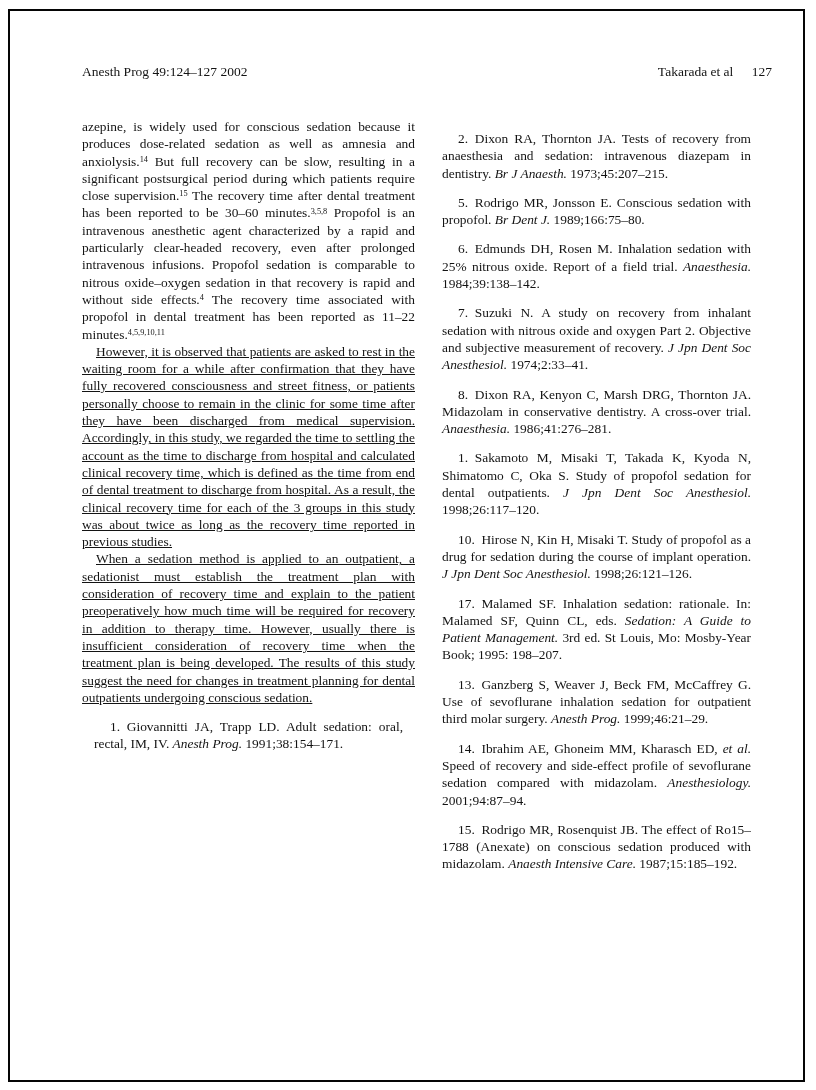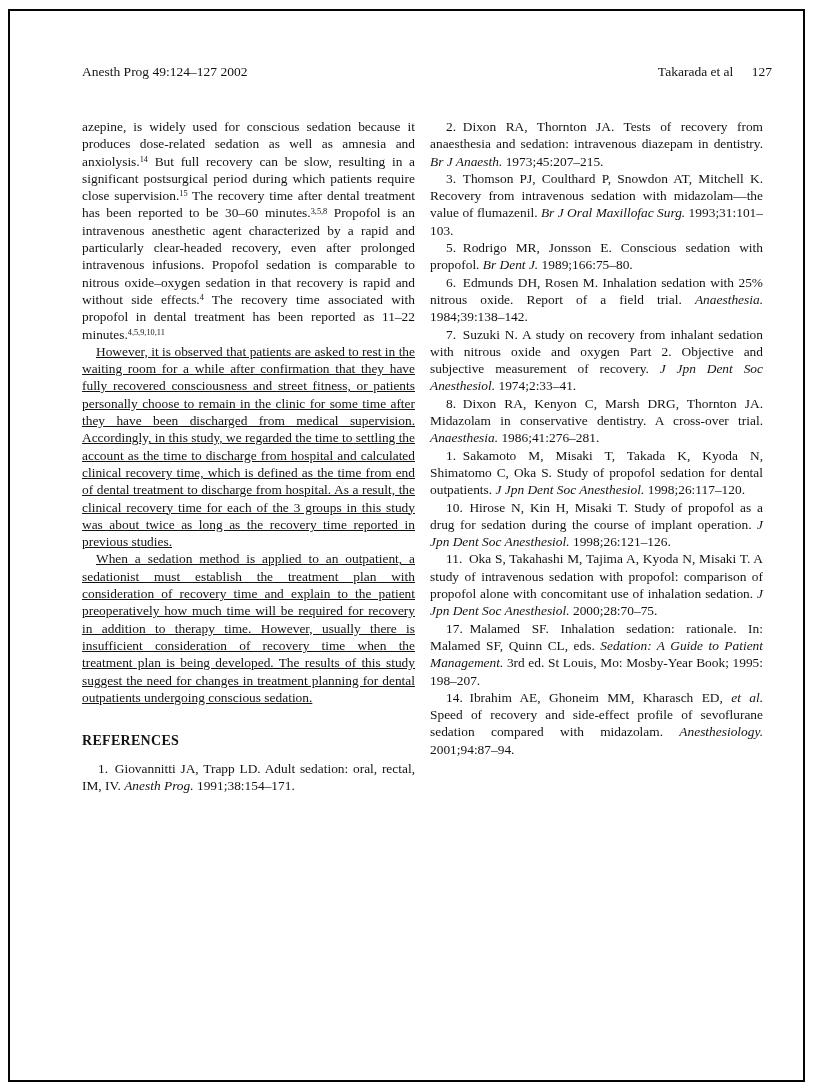--- a/index.html
+++ b/index.html
@@ -43,21 +43,21 @@
     line-height: 0;
     vertical-align: baseline;
     position: relative; top: -0.45em;
   }
   h2.refs-heading {
     font-size: 14px; font-weight: bold;
     letter-spacing: 0.3px;
     margin: 27px 0 11px 0;
   }
   p.ref {
-    margin: 0;
+    margin: 12px;
     font-size: 13.4px; line-height: 17.3px;
     text-align: justify;
     text-indent: 16px;
     hyphens: auto; -webkit-hyphens: auto;
   }
 </style>
 </head>
 <body>
 
 <div class="page">
@@ -72,33 +72,32 @@
         <span class="pageno">127</span>
       </span>
     </div>
 
     <div class="columns">
 
       <div class="col">
         <p class="body-par"><span>azepine, is widely used for conscious sedation because it produces dose-related sedation as well as amnesia and anxiolysis.</span><sup>14</sup><span> But full recovery can be slow, resulting in a significant postsurgical period during which patients require close supervision.</span><sup>15</sup><span> The recovery time after dental treatment has been reported to be 30–60 minutes.</span><sup>3,5,8</sup><span> Propofol is an intravenous anesthetic agent characterized by a rapid and particularly clear-headed recovery, even after prolonged intravenous infusions. Propofol sedation is comparable to nitrous oxide–oxygen sedation in that recovery is rapid and without side effects.</span><sup>4</sup><span> The recovery time associated with propofol in dental treatment has been reported as 11–22 minutes.</span><sup>4,5,9,10,11</sup></p>
         <p class="body-par indent"><span>However, it is observed that patients are asked to rest in the waiting room for a while after confirmation that they have fully recovered consciousness and street fitness, or patients personally choose to remain in the clinic for some time after they have been discharged from medical supervision. Accordingly, in this study, we regarded the time to settling the account as the time to discharge from hospital and calculated clinical recovery time, which is defined as the time from end of dental treatment to discharge from hospital. As a result, the clinical recovery time for each of the 3 groups in this study was about twice as long as the recovery time reported in previous studies.</span></p>
         <p class="body-par indent"><span>When a sedation method is applied to an outpatient, a sedationist must establish the treatment plan with consideration of recovery time and explain to the patient preoperatively how much time will be required for recovery in addition to therapy time. However, usually there is insufficient consideration of recovery time when the treatment plan is being developed. The results of this study suggest the need for changes in treatment planning for dental outpatients undergoing conscious sedation.</span></p>
-        <h2 class="refs-heading">REFERENCES</h2>
         <p class="ref"><span>1. Giovannitti JA, Trapp LD. Adult sedation: oral, rectal, IM, IV. </span><i>Anesth Prog.</i><span> 1991;38:154–171.</span></p>
       </div>
 
       <div class="col">
         <p class="ref"><span>2. Dixon RA, Thornton JA. Tests of recovery from anaesthesia and sedation: intravenous diazepam in dentistry. </span><i>Br J Anaesth.</i><span> 1973;45:207–215.</span></p>
-        <p class="ref"><span>3. Thomson PJ, Coulthard P, Snowdon AT, Mitchell K. Recovery from intravenous sedation with midazolam—the value of flumazenil. </span><i>Br J Oral Maxillofac Surg.</i><span> 1993;31:101–103.</span></p>
         <p class="ref"><span>5. Rodrigo MR, Jonsson E. Conscious sedation with propofol. </span><i>Br Dent J.</i><span> 1989;166:75–80.</span></p>
         <p class="ref"><span>6. Edmunds DH, Rosen M. Inhalation sedation with 25% nitrous oxide. Report of a field trial. </span><i>Anaesthesia.</i><span> 1984;39:138–142.</span></p>
         <p class="ref"><span>7. Suzuki N. A study on recovery from inhalant sedation with nitrous oxide and oxygen Part 2. Objective and subjective measurement of recovery. </span><i>J Jpn Dent Soc Anesthesiol.</i><span> 1974;2:33–41.</span></p>
         <p class="ref"><span>8. Dixon RA, Kenyon C, Marsh DRG, Thornton JA. Midazolam in conservative dentistry. A cross-over trial. </span><i>Anaesthesia.</i><span> 1986;41:276–281.</span></p>
         <p class="ref"><span>1. Sakamoto M, Misaki T, Takada K, Kyoda N, Shimatomo C, Oka S. Study of propofol sedation for dental outpatients. </span><i>J Jpn Dent Soc Anesthesiol.</i><span> 1998;26:117–120.</span></p>
         <p class="ref"><span>10. Hirose N, Kin H, Misaki T. Study of propofol as a drug for sedation during the course of implant operation. </span><i>J Jpn Dent Soc Anesthesiol.</i><span> 1998;26:121–126.</span></p>
-        <p class="ref"><span>11. Oka S, Takahashi M, Tajima A, Kyoda N, Misaki T. A study of intravenous sedation with propofol: comparison of propofol alone with concomitant use of inhalation sedation. </span><i>J Jpn Dent Soc Anesthesiol.</i><span> 2000;28:70–75.</span></p>
         <p class="ref"><span>17. Malamed SF. Inhalation sedation: rationale. In: Malamed SF, Quinn CL, eds. </span><i>Sedation: A Guide to Patient Management.</i><span> 3rd ed. St Louis, Mo: Mosby-Year Book; 1995: 198–207.</span></p>
+        <p class="ref"><span>13. Ganzberg S, Weaver J, Beck FM, McCaffrey G. Use of sevoflurane inhalation sedation for outpatient third molar surgery. </span><i>Anesth Prog.</i><span> 1999;46:21–29.</span></p>
         <p class="ref"><span>14. Ibrahim AE, Ghoneim MM, Kharasch ED, </span><i>et al.</i><span> Speed of recovery and side-effect profile of sevoflurane sedation compared with midazolam. </span><i>Anesthesiology.</i><span> 2001;94:87–94.</span></p>
+        <p class="ref"><span>15. Rodrigo MR, Rosenquist JB. The effect of Ro15–1788 (Anexate) on conscious sedation produced with midazolam. </span><i>Anaesth Intensive Care.</i><span> 1987;15:185–192.</span></p>
       </div>
 
     </div>
   </div>
 </div>
 
 </body></html>

